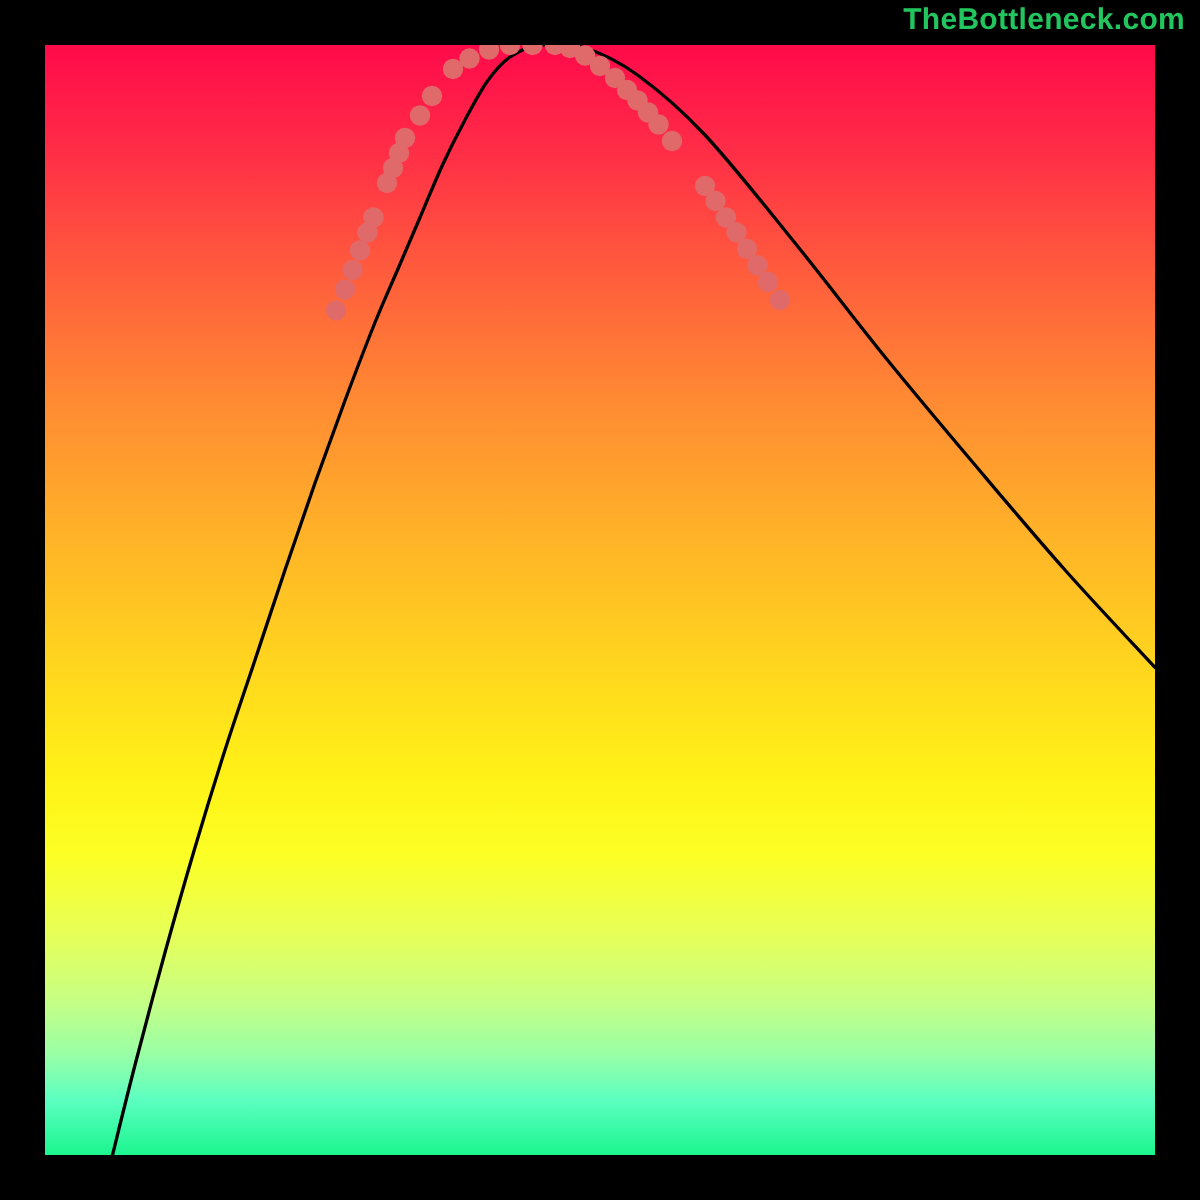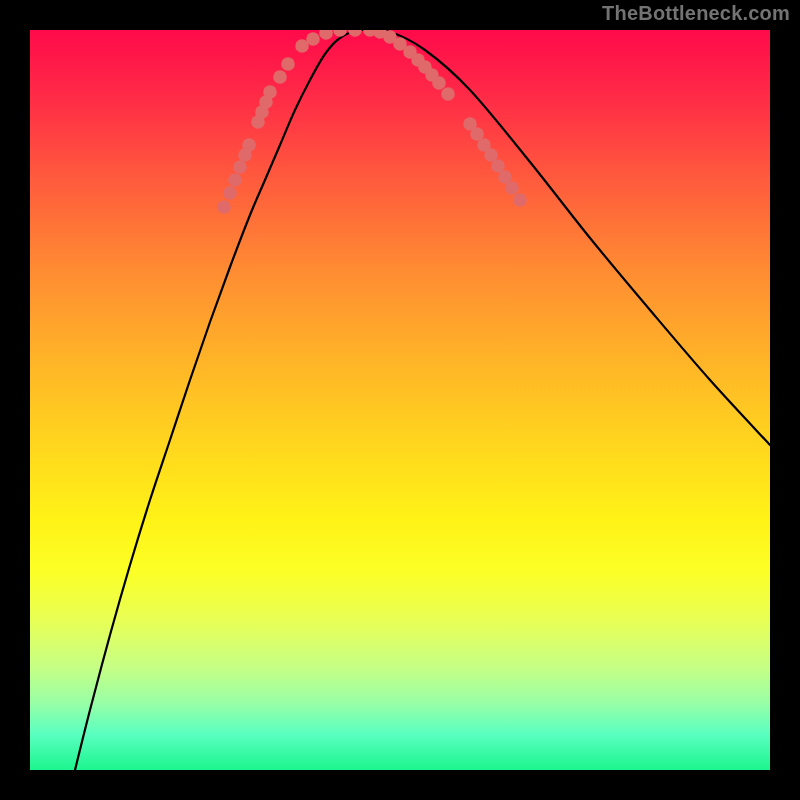--- a/index.html
+++ b/index.html
@@ -55,21 +55,21 @@
     stroke-linejoin: round;
   }
   .beads circle {
     fill: #e06a6a;
     stroke: none;
   }
   .watermark {
     position: absolute;
     top: 2px;
     right: 10px;
-    color: #737373;
+    color: #22c55e;
     font-size: 20px;
     font-weight: 600;
     letter-spacing: 0.2px;
     user-select: none;
   }
 </style>
 </head>
 <body>
 
 <div class="stage">

